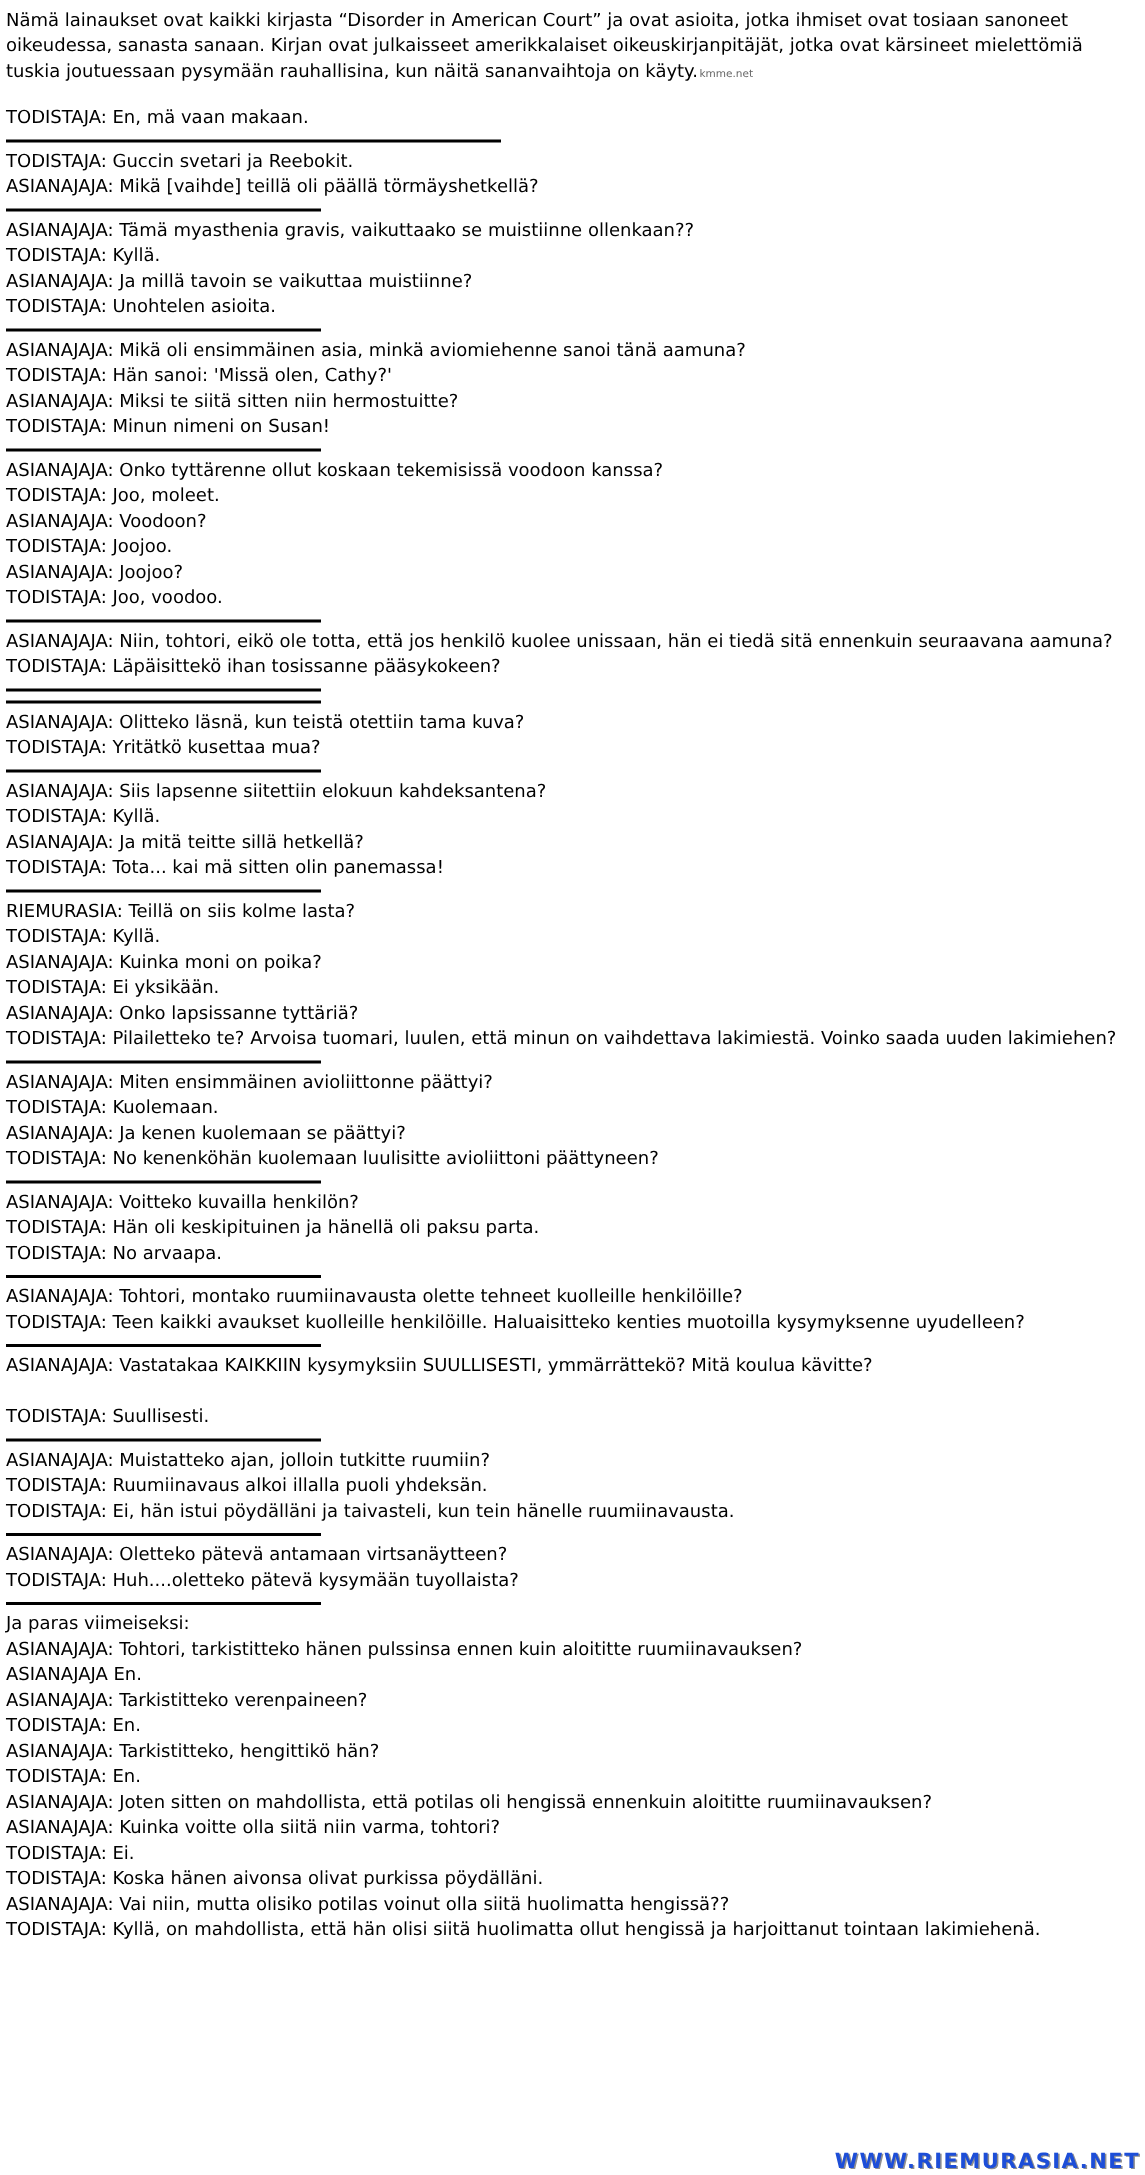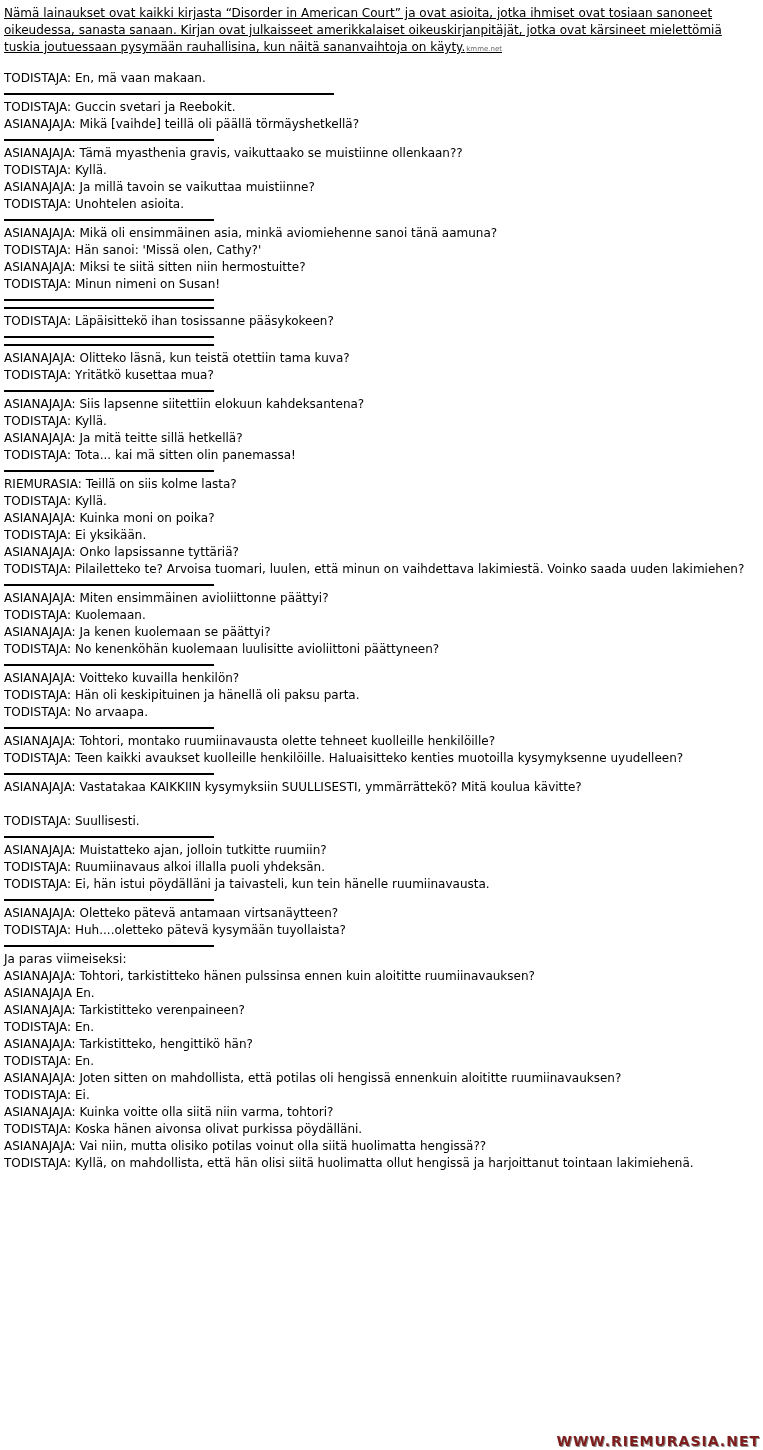--- a/index.html
+++ b/index.html
@@ -16,21 +16,20 @@
     font-size: 12px;
     color: #000000;
   }
   .page {
     padding: 5px 6px 0 4px;
   }
   .intro {
     margin: 0 0 12px 0;
     line-height: 17px;
     max-width: 754px;
-    text-decoration: underline;
   }
   .mini-mark {
     font-size: 7px;
     color: #666666;
     margin-left: 1px;
     letter-spacing: 0px;
   }
   .section {
     margin: 0;
   }
@@ -51,21 +50,21 @@
     width: 330px;
   }
   .site-watermark {
     position: absolute;
     right: 3px;
     bottom: 1px;
     font-family: "DejaVu Sans", "Liberation Sans", sans-serif;
     font-size: 14px;
     font-weight: bold;
     letter-spacing: 1px;
-    color: #7f1d1d;
+    color: #1d4ed8;
     text-shadow: 1px 1px 0 #8f8f8f, -1px -1px 0 #ffffff;
     user-select: none;
   }
 </style>
 </head>
 <body>
 
 <div class="page">
   <p class="intro"><span>Nämä lainaukset ovat kaikki kirjasta “Disorder in American Court” ja ovat asioita, jotka ihmiset ovat tosiaan sanoneet oikeudessa, sanasta sanaan. Kirjan ovat julkaisseet amerikkalaiset oikeuskirjanpitäjät, jotka ovat kärsineet mielettömiä tuskia joutuessaan pysymään rauhallisina, kun näitä sananvaihtoja on käyty.</span><span class="mini-mark">kmme.net</span></p>
   <div id="dialogue">
@@ -85,22 +84,31 @@
         <p class="line">TODISTAJA: Unohtelen asioita.</p>
       </div>
       <div class="divider"></div>
       <div class="section">
         <p class="line">ASIANAJAJA: Mikä oli ensimmäinen asia, minkä aviomiehenne sanoi tänä aamuna?</p>
         <p class="line">TODISTAJA: Hän sanoi: 'Missä olen, Cathy?'</p>
         <p class="line">ASIANAJAJA: Miksi te siitä sitten niin hermostuitte?</p>
         <p class="line">TODISTAJA: Minun nimeni on Susan!</p>
       </div>
       <div class="divider"></div>
+      <div class="section">
+        <p class="line">ASIANAJAJA: Onko tyttärenne ollut koskaan tekemisissä voodoon kanssa?</p>
+        <p class="line">TODISTAJA: Joo, moleet.</p>
+        <p class="line">ASIANAJAJA: Voodoon?</p>
+        <p class="line">TODISTAJA: Joojoo.</p>
+        <p class="line">ASIANAJAJA: Joojoo?</p>
+        <p class="line">TODISTAJA: Joo, voodoo.</p>
+      </div>
       <div class="divider"></div>
       <div class="section">
+        <p class="line">ASIANAJAJA: Niin, tohtori, eikö ole totta, että jos henkilö kuolee unissaan, hän ei tiedä sitä ennenkuin seuraavana aamuna?</p>
         <p class="line">TODISTAJA: Läpäisittekö ihan tosissanne pääsykokeen?</p>
       </div>
       <div class="divider"></div>
       <div class="divider"></div>
       <div class="section">
         <p class="line">ASIANAJAJA: Olitteko läsnä, kun teistä otettiin tama kuva?</p>
         <p class="line">TODISTAJA: Yritätkö kusettaa mua?</p>
       </div>
       <div class="divider"></div>
       <div class="section">
@@ -156,22 +164,22 @@
       <div class="divider"></div>
       <div class="section">
         <p class="line">Ja paras viimeiseksi:</p>
         <p class="line">ASIANAJAJA: Tohtori, tarkistitteko hänen pulssinsa ennen kuin aloititte ruumiinavauksen?</p>
         <p class="line">ASIANAJAJA En.</p>
         <p class="line">ASIANAJAJA: Tarkistitteko verenpaineen?</p>
         <p class="line">TODISTAJA: En.</p>
         <p class="line">ASIANAJAJA: Tarkistitteko, hengittikö hän?</p>
         <p class="line">TODISTAJA: En.</p>
         <p class="line">ASIANAJAJA: Joten sitten on mahdollista, että potilas oli hengissä ennenkuin aloititte ruumiinavauksen?</p>
+        <p class="line">ASIANAJAJA: Kuinka voitte olla siitä niin varma, tohtori?</p>
         <p class="line">TODISTAJA: Ei.</p>
-        <p class="line">ASIANAJAJA: Kuinka voitte olla siitä niin varma, tohtori?</p>
         <p class="line">TODISTAJA: Koska hänen aivonsa olivat purkissa pöydälläni.</p>
         <p class="line">ASIANAJAJA: Vai niin, mutta olisiko potilas voinut olla siitä huolimatta hengissä??</p>
         <p class="line">TODISTAJA: Kyllä, on mahdollista, että hän olisi siitä huolimatta ollut hengissä ja harjoittanut tointaan lakimiehenä.</p>
       </div>
     </div>
 </div>
 
 <div class="site-watermark">WWW.RIEMURASIA.NET</div>
 
 </body></html>

